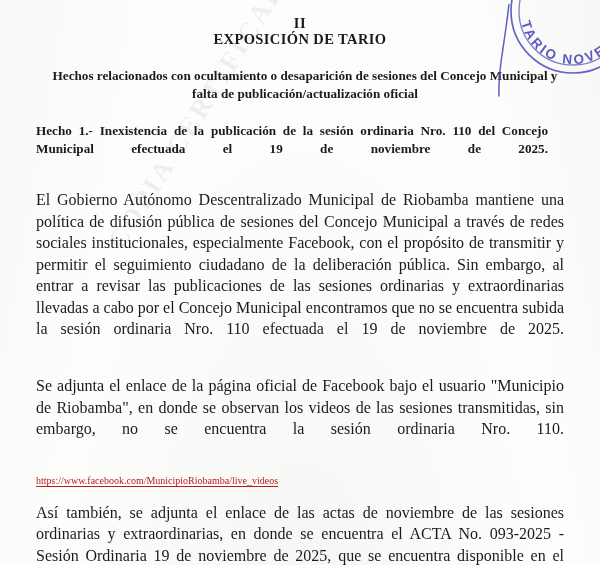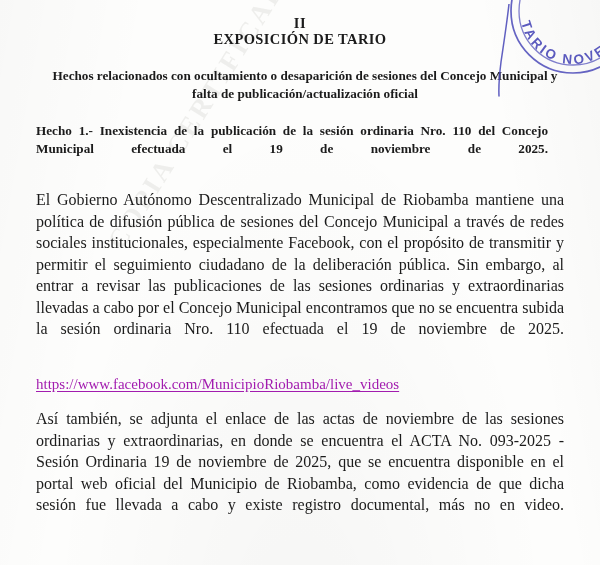--- a/index.html
+++ b/index.html
@@ -129,24 +129,24 @@
     margin: 14px 0 0 0;
   }
   p.body-text:after {
     content: "";
     display: inline-block;
     width: 100%;
   }
 
   .doc-link {
     display: block;
-    font-size: 15px;
+    font-size: 10px;
     line-height: 1.345;
     margin: 13px 0 0 0;
-    color: #a21caf;
+    color: #b91c1c;
     text-decoration: underline;
     text-underline-offset: 1.5px;
     word-break: break-all;
     cursor: pointer;
   }
   .doc-link.wrap-url {
     max-width: 505px;
   }
 </style>
 </head>
@@ -177,20 +177,21 @@
 
     <div class="roman-numeral">II</div>
     <div class="section-title">EXPOSICIÓN DE TARIO</div>
 
     <div class="subtitle">Hechos relacionados con ocultamiento o desaparición de sesiones del Concejo Municipal y falta de publicación/actualización oficial</div>
 
     <div class="fact-heading">Hecho 1.- Inexistencia de la publicación de la sesión ordinaria Nro. 110 del Concejo Municipal efectuada el 19 de noviembre de 2025.</div>
 
     <p class="body-text">El Gobierno Autónomo Descentralizado Municipal de Riobamba mantiene una política de difusión pública de sesiones del Concejo Municipal a través de redes sociales institucionales, especialmente Facebook, con el propósito de transmitir y permitir el seguimiento ciudadano de la deliberación pública. Sin embargo, al entrar a revisar las publicaciones de las sesiones ordinarias y extraordinarias llevadas a cabo por el Concejo Municipal encontramos que no se encuentra subida la sesión ordinaria Nro. 110 efectuada el 19 de noviembre de 2025.</p>
 
+    <p class="body-text">Se adjunta el enlace de la página oficial de Facebook bajo el usuario "Municipio de Riobamba", en donde se observan los videos de las sesiones transmitidas, sin embargo, no se encuentra la sesión ordinaria Nro. 110.</p>
 
     <a class="doc-link" href="#">https://www.facebook.com/MunicipioRiobamba/live_videos</a>
 
     <p class="body-text">Así también, se adjunta el enlace de las actas de noviembre de las  sesiones ordinarias y extraordinarias, en donde se encuentra el ACTA No. 093-2025 - Sesión Ordinaria 19 de noviembre de 2025, que se encuentra disponible en el portal web oficial del Municipio de Riobamba, como evidencia de que dicha sesión fue llevada a cabo y existe registro documental, más no en video.</p>
 
 
   </div>
 </div>
 
 </body></html>

